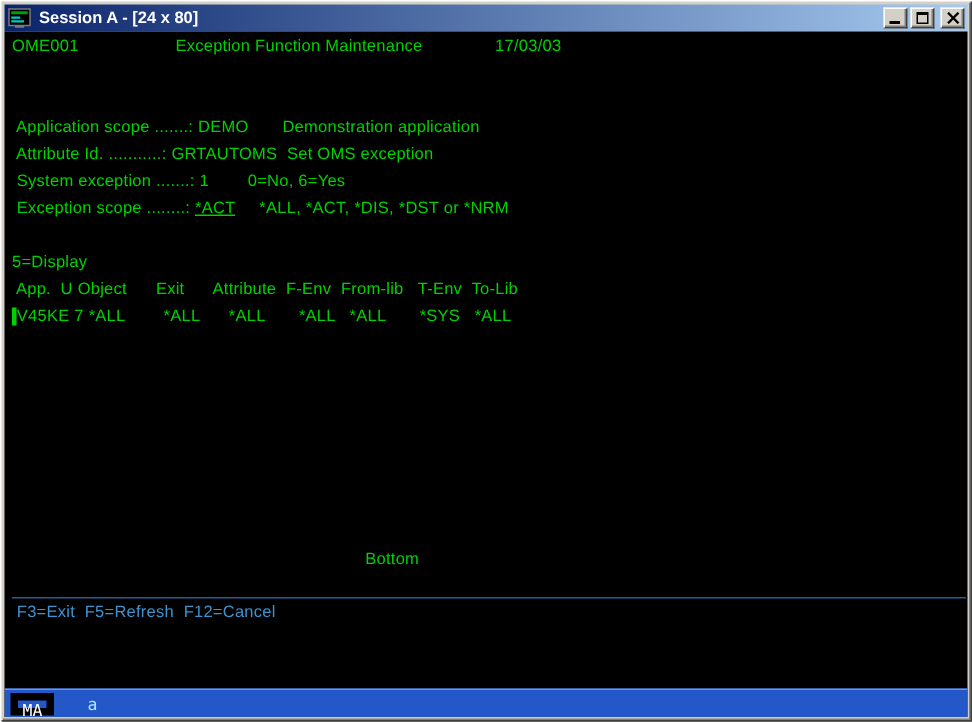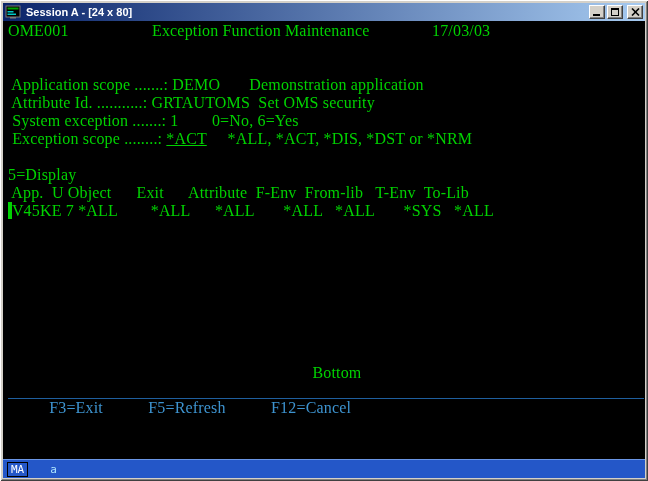--- a/index.html
+++ b/index.html
@@ -31,37 +31,37 @@
   .glyph-min { position:absolute; left:3px; bottom:2px; width:7px; height:2px; background:#000; }
   .glyph-max { width:8px; height:8px; border:1px solid #000; border-top:2px solid #000; }
 
   .terminal {
     position:absolute; left:3px; right:3px; top:21px; bottom:3px;
     background:#000; overflow:hidden;
   }
   .screen { position:absolute; top:1px; left:5px; right:1px; }
   .line {
     height:18px; line-height:18px; white-space:pre;
-    font-family:Liberation Serif, serif; font-size:16px; letter-spacing:0.17px;
+    font-family:Liberation Sans, sans-serif; font-size:11px; letter-spacing:0.17px;
     color:var(--text_green);
   }
   .line.sep { height:17px; border-bottom:1px solid var(--separator_blue); }
   .input  { text-decoration:underline; }
   .cursor { background:var(--text_green); color:#000; }
-  .fkey   { color:var(--fkey_blue);margin-left:37px; }
+  .fkey   { color:var(--fkey_blue); }
 
   .oia {
     position:absolute; left:0; right:0; bottom:0; height:19px;
     background:var(--oia_bg); border-top:1px solid #6a96e6;
     display:flex; align-items:center;
     font-family:"DejaVu Sans Mono", monospace; font-size:11px;
   }
   .oia-ma {
     margin-left:4px; color:var(--oia_text);
-    border:1px solid #000000; padding:0 3px; height:15px; line-height:13px;
+    border:5px solid #000000; padding:0 3px; height:15px; line-height:13px;
   }
   .oia-kbd { margin-left:22px; color:var(--oia_kbd); }
 </style>
 </head>
 <body>
 
 <div class="window">
 
   <div class="titlebar">
     <span style="display:flex;">
@@ -87,21 +87,21 @@
       </svg>
     </span>
   </div>
 
   <div class="terminal">
     <div class="screen">
         <div class="line"><span>OME001</span><span>                    </span><span>Exception Function Maintenance</span><span>               </span><span>17/03/03</span></div>
         <div class="line"></div>
         <div class="line"></div>
         <div class="line"><span> </span><span>Application scope .......:</span><span> </span><span>DEMO</span><span>       </span><span>Demonstration application</span></div>
-        <div class="line"><span> </span><span>Attribute Id. ...........:</span><span> </span><span>GRTAUTOMS</span><span>  </span><span>Set OMS security</span></div>
+        <div class="line"><span> </span><span>Attribute Id. ...........:</span><span> </span><span>GRTAUTOMS</span><span>  </span><span>Set OMS exception</span></div>
         <div class="line"><span> </span><span>System exception .......:</span><span> </span><span>1</span><span>        </span><span>0=No, 6=Yes</span></div>
         <div class="line"><span> </span><span>Exception scope ........:</span><span> </span><span class="input">*ACT</span><span>     </span><span>*ALL, *ACT, *DIS, *DST or *NRM</span></div>
         <div class="line"></div>
         <div class="line"><span>5=Display</span></div>
         <div class="line"><span> </span><span>App.</span><span>  </span><span>U</span><span> </span><span>Object</span><span>      </span><span>Exit</span><span>      </span><span>Attribute</span><span>  </span><span>F-Env</span><span>  </span><span>From-lib</span><span>   </span><span>T-Env</span><span>  </span><span>To-Lib</span></div>
         <div class="line"><span class="cursor"> </span><span>V45KE</span><span> </span><span>7</span><span> </span><span>*ALL</span><span>        </span><span>*ALL</span><span>      </span><span>*ALL</span><span>       </span><span>*ALL</span><span>   </span><span>*ALL</span><span>       </span><span>*SYS</span><span>   </span><span>*ALL</span></div>
         <div class="line"></div>
         <div class="line"></div>
         <div class="line"></div>
         <div class="line"></div>

